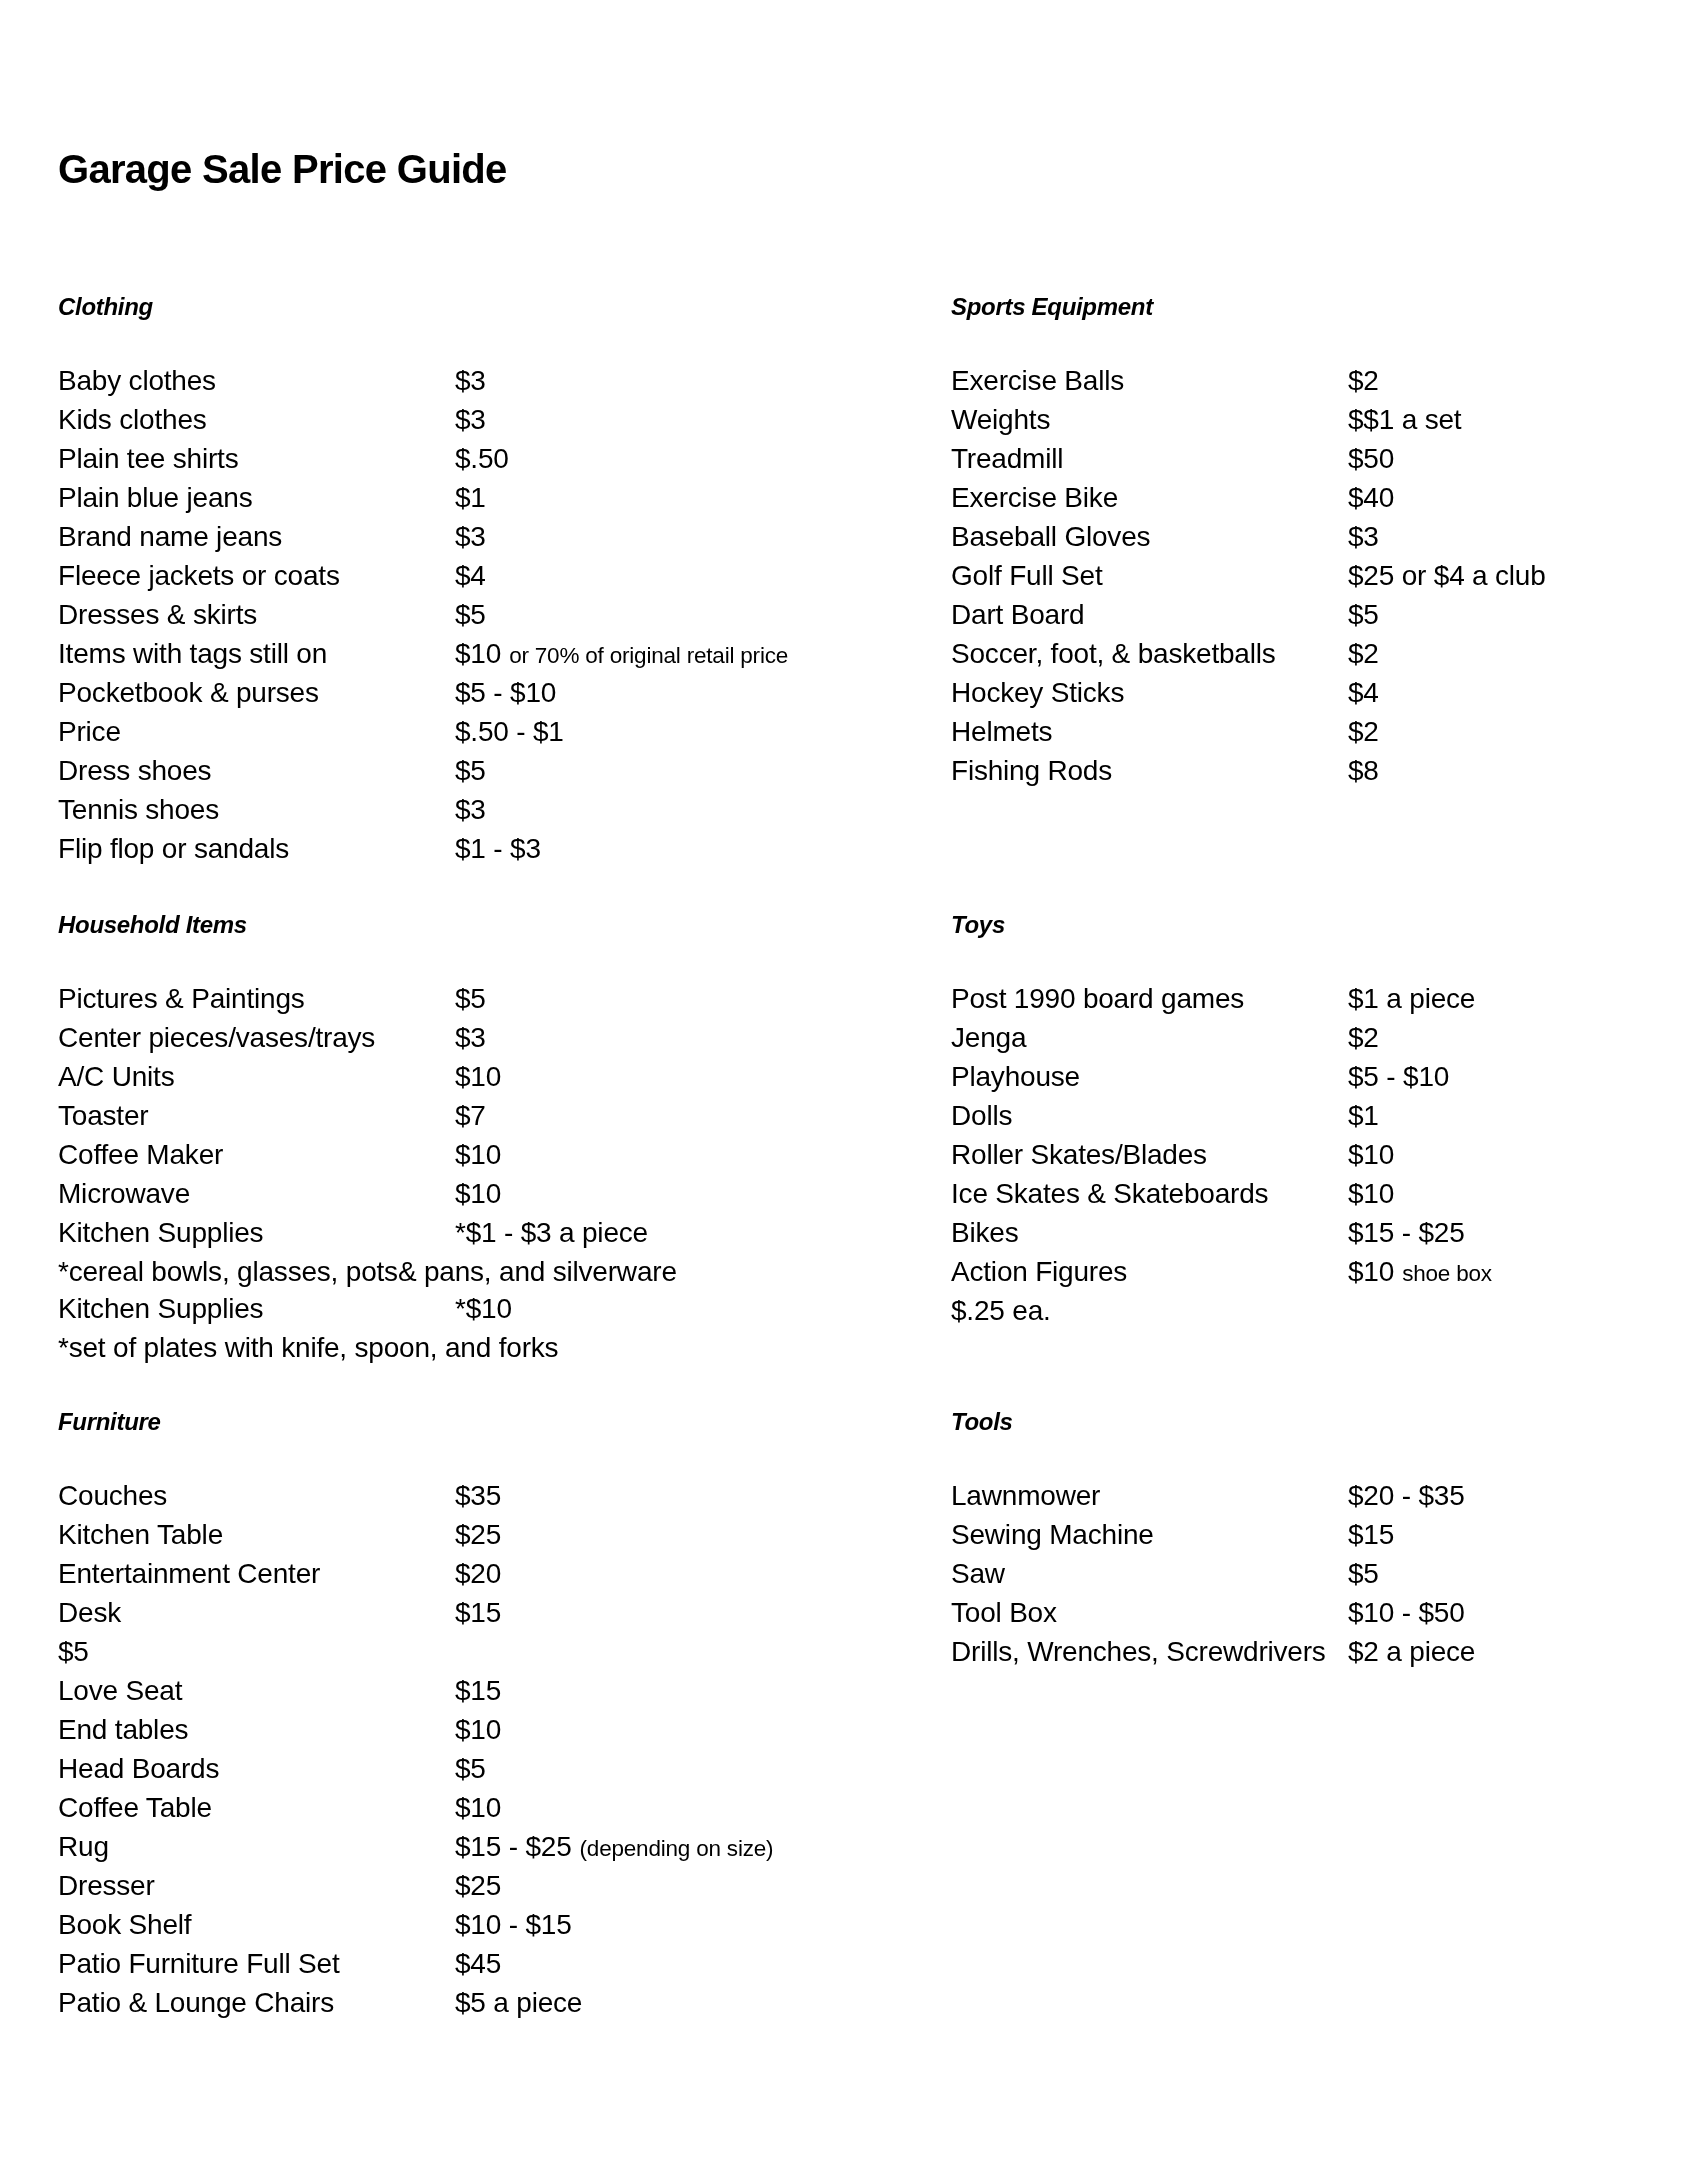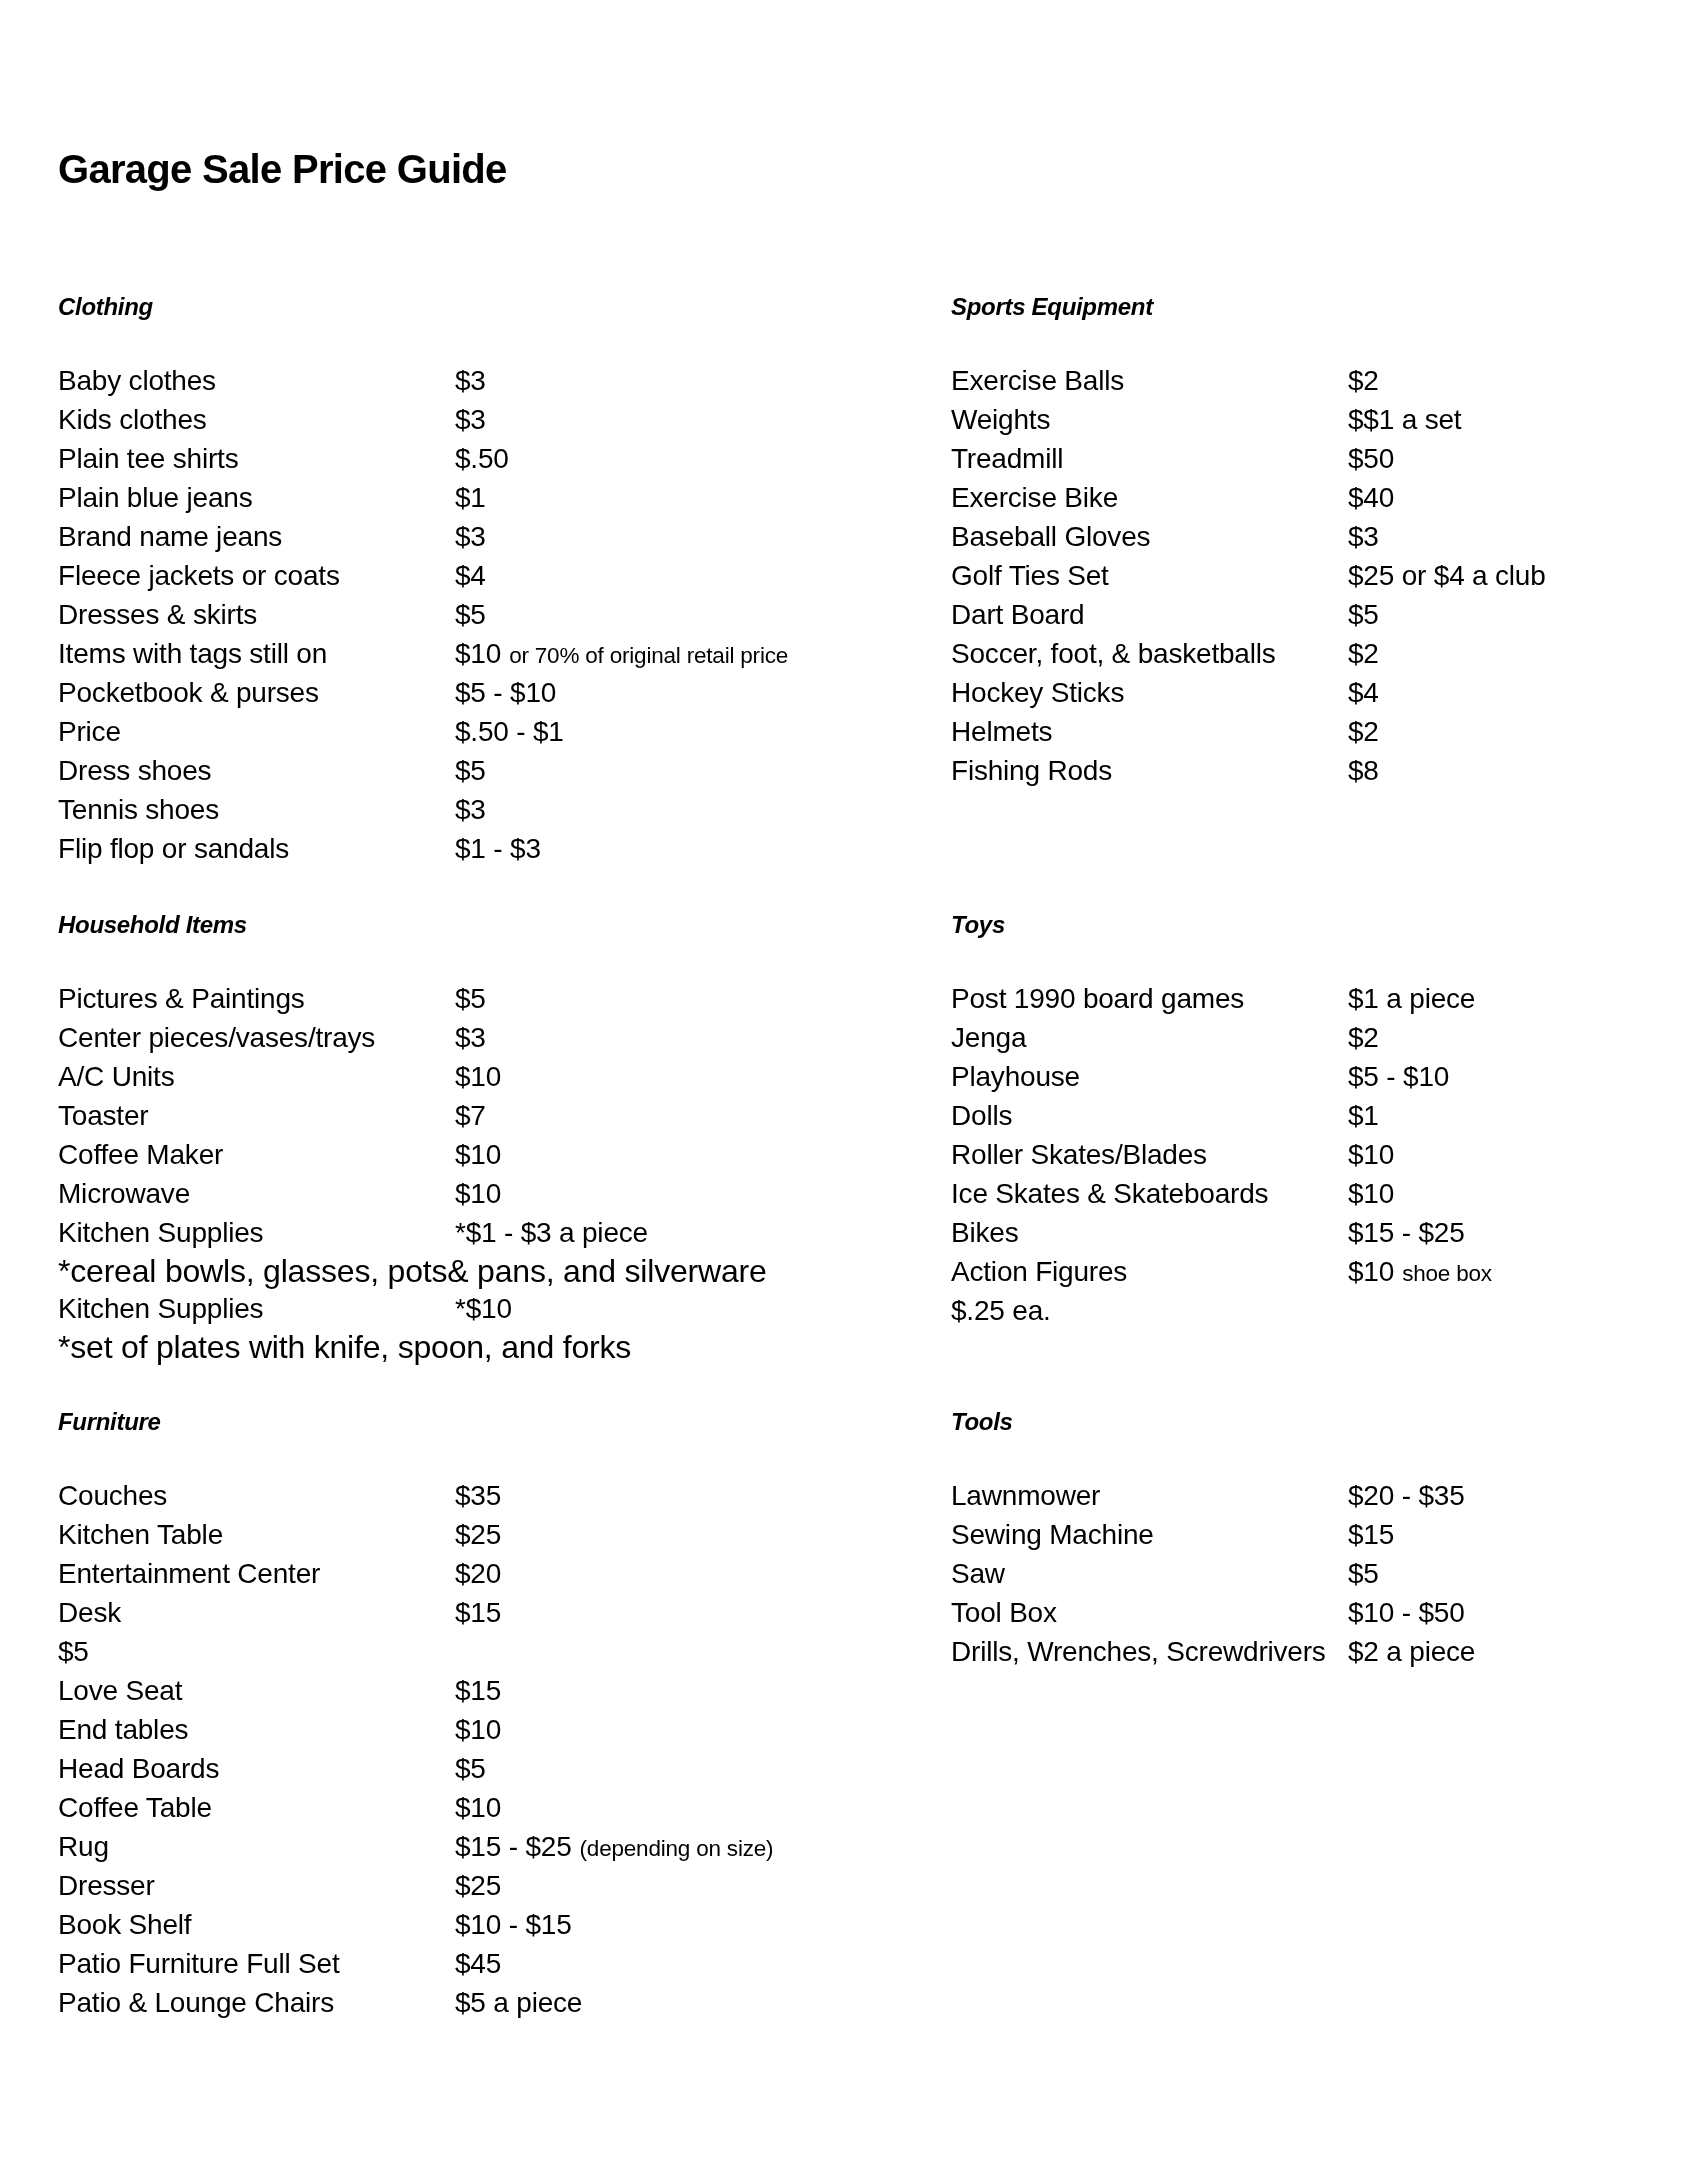--- a/index.html
+++ b/index.html
@@ -34,21 +34,21 @@
     font-weight: bold;
     font-style: italic;
     letter-spacing: -0.3px;
     margin: 0 0 37px 0;
   }
   .item-row { display: flex; line-height: 37px; font-size: 28px; letter-spacing: -0.2px; white-space: nowrap; }
   .item-label { flex: none; width: 397px; }
   .item-price { flex: none; }
   .price-note { font-size: 22.5px; }
   .price-note:not(:empty) { margin-left: 8px; }
-  .note-row { line-height: 37px; font-size: 32px; letter-spacing: -0.2px; white-space: nowrap; }
+  .note-row { line-height: 37px; font-size: 28px; letter-spacing: -0.2px; white-space: nowrap; }
 </style>
 </head>
 <body>
 
 <div class="page">
   <h1 class="doc-title">Garage Sale Price Guide</h1>
   <div class="bands" id="bands">
       <div class="band">
         <div class="col col-left">
           <div class="section-header">Clothing</div>
@@ -124,21 +124,21 @@
             </div>
             <div class="item-row">
               <span class="item-label">Exercise Bike</span>
               <span class="item-price"><span class="price-main">$40</span><span class="price-note"></span></span>
             </div>
             <div class="item-row">
               <span class="item-label">Baseball Gloves</span>
               <span class="item-price"><span class="price-main">$3</span><span class="price-note"></span></span>
             </div>
             <div class="item-row">
-              <span class="item-label">Golf Ties Set</span>
+              <span class="item-label">Golf Full Set</span>
               <span class="item-price"><span class="price-main">$25 or $4 a club</span><span class="price-note"></span></span>
             </div>
             <div class="item-row">
               <span class="item-label">Dart Board</span>
               <span class="item-price"><span class="price-main">$5</span><span class="price-note"></span></span>
             </div>
             <div class="item-row">
               <span class="item-label">Soccer, foot, &amp; basketballs</span>
               <span class="item-price"><span class="price-main">$2</span><span class="price-note"></span></span>
             </div>

